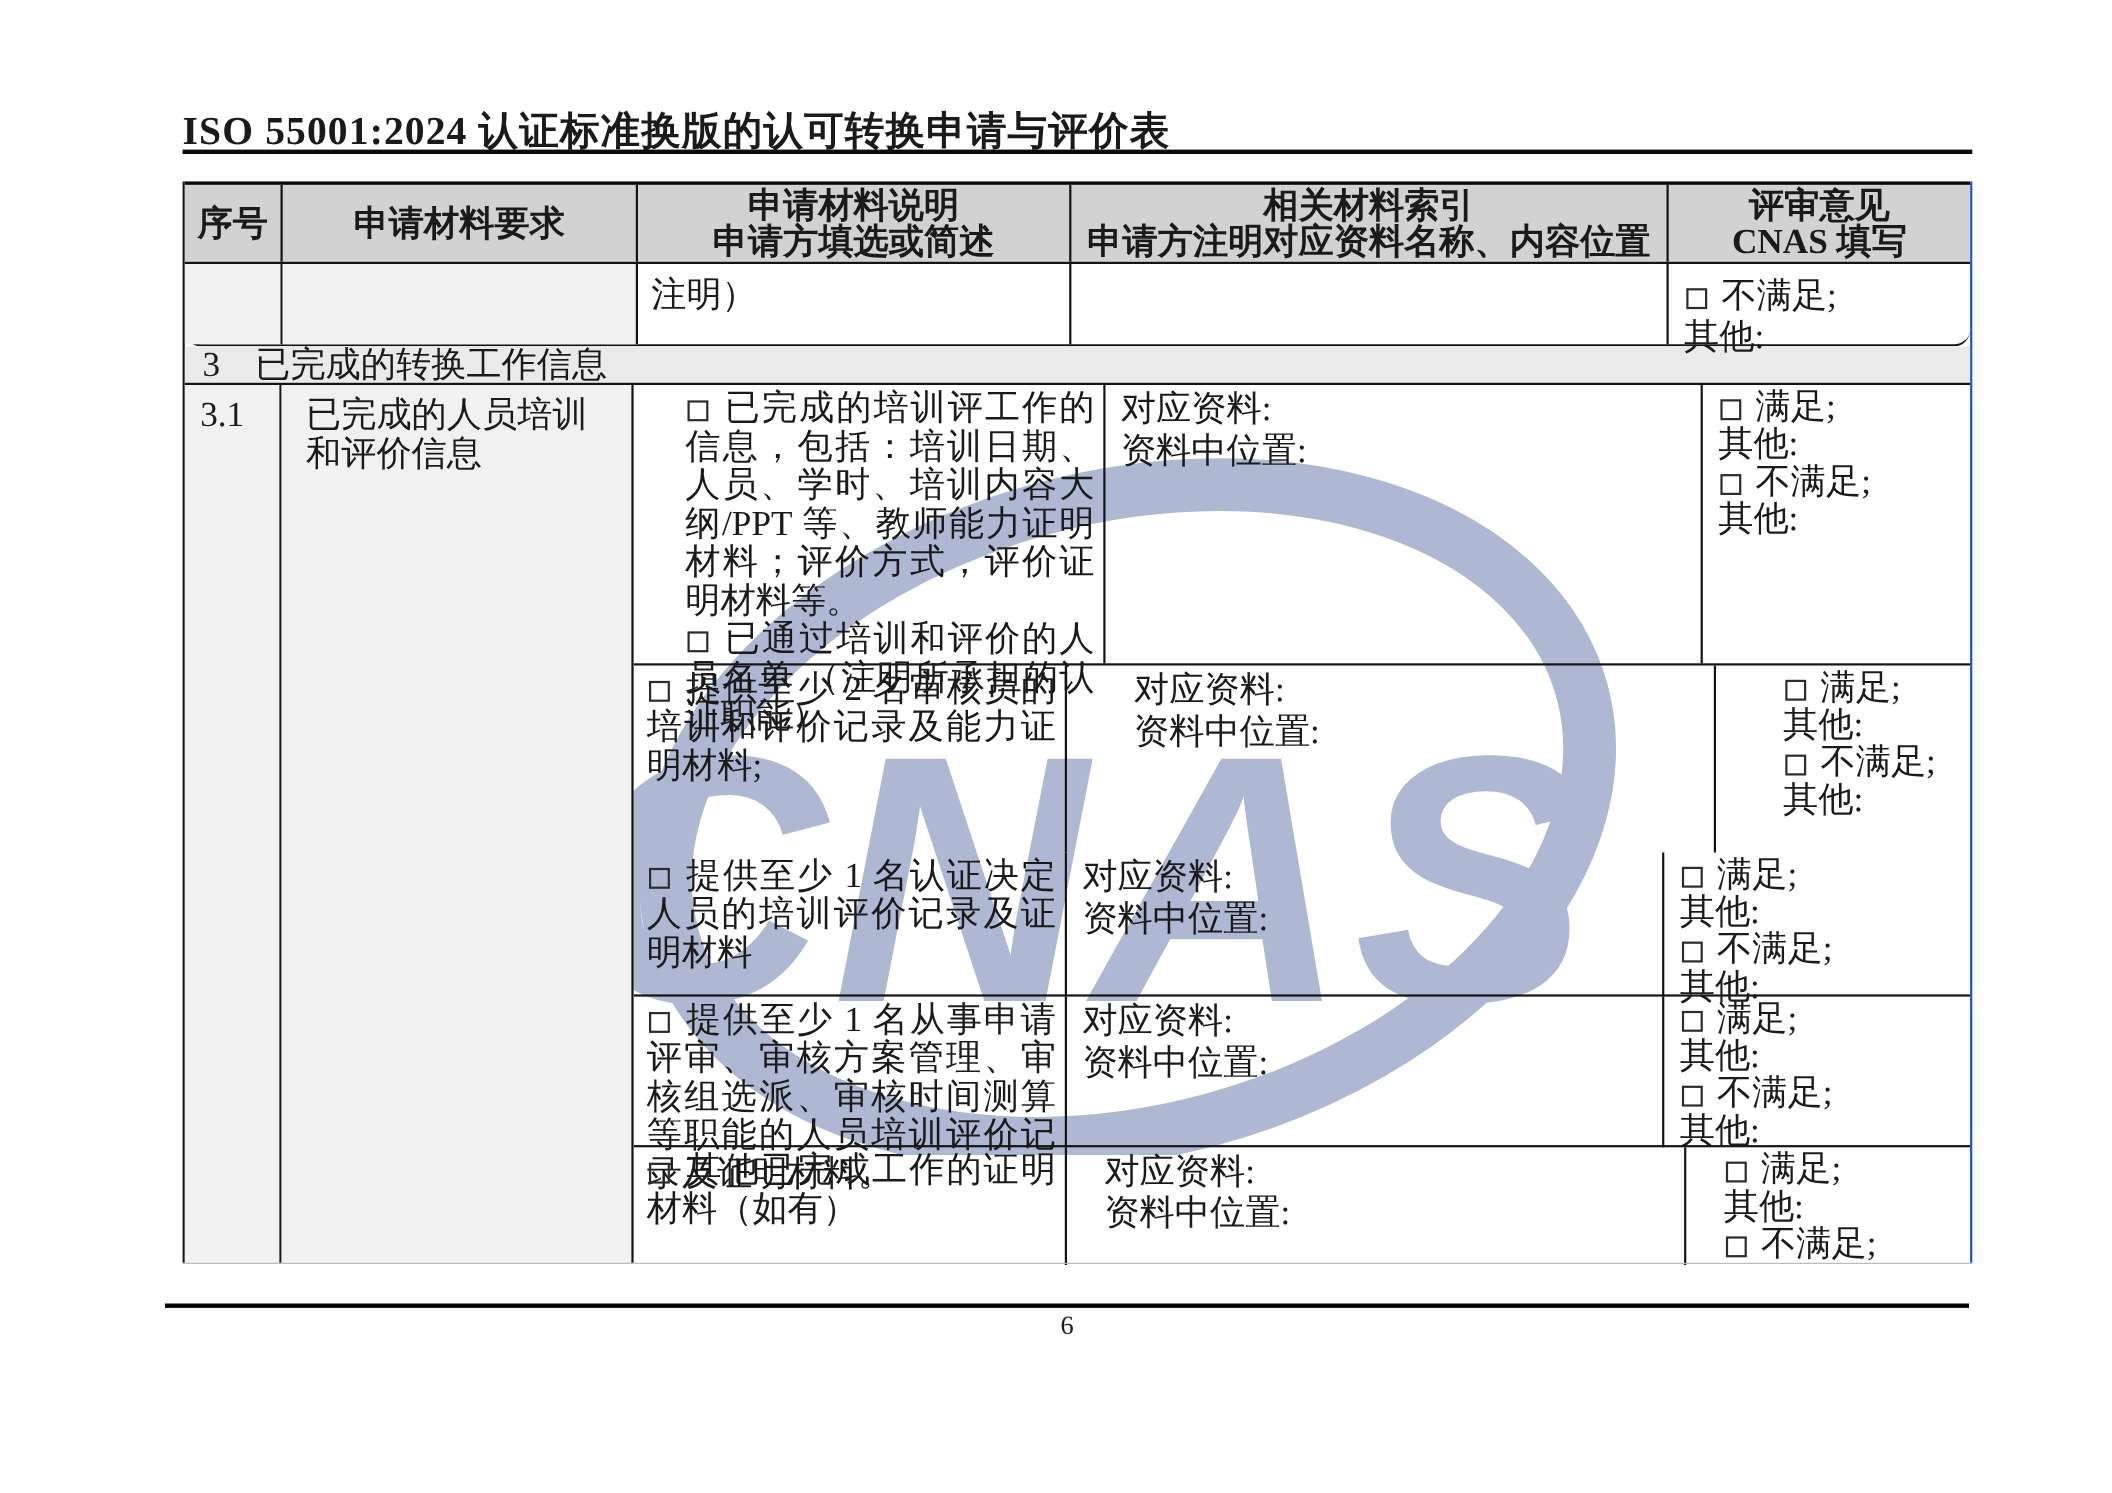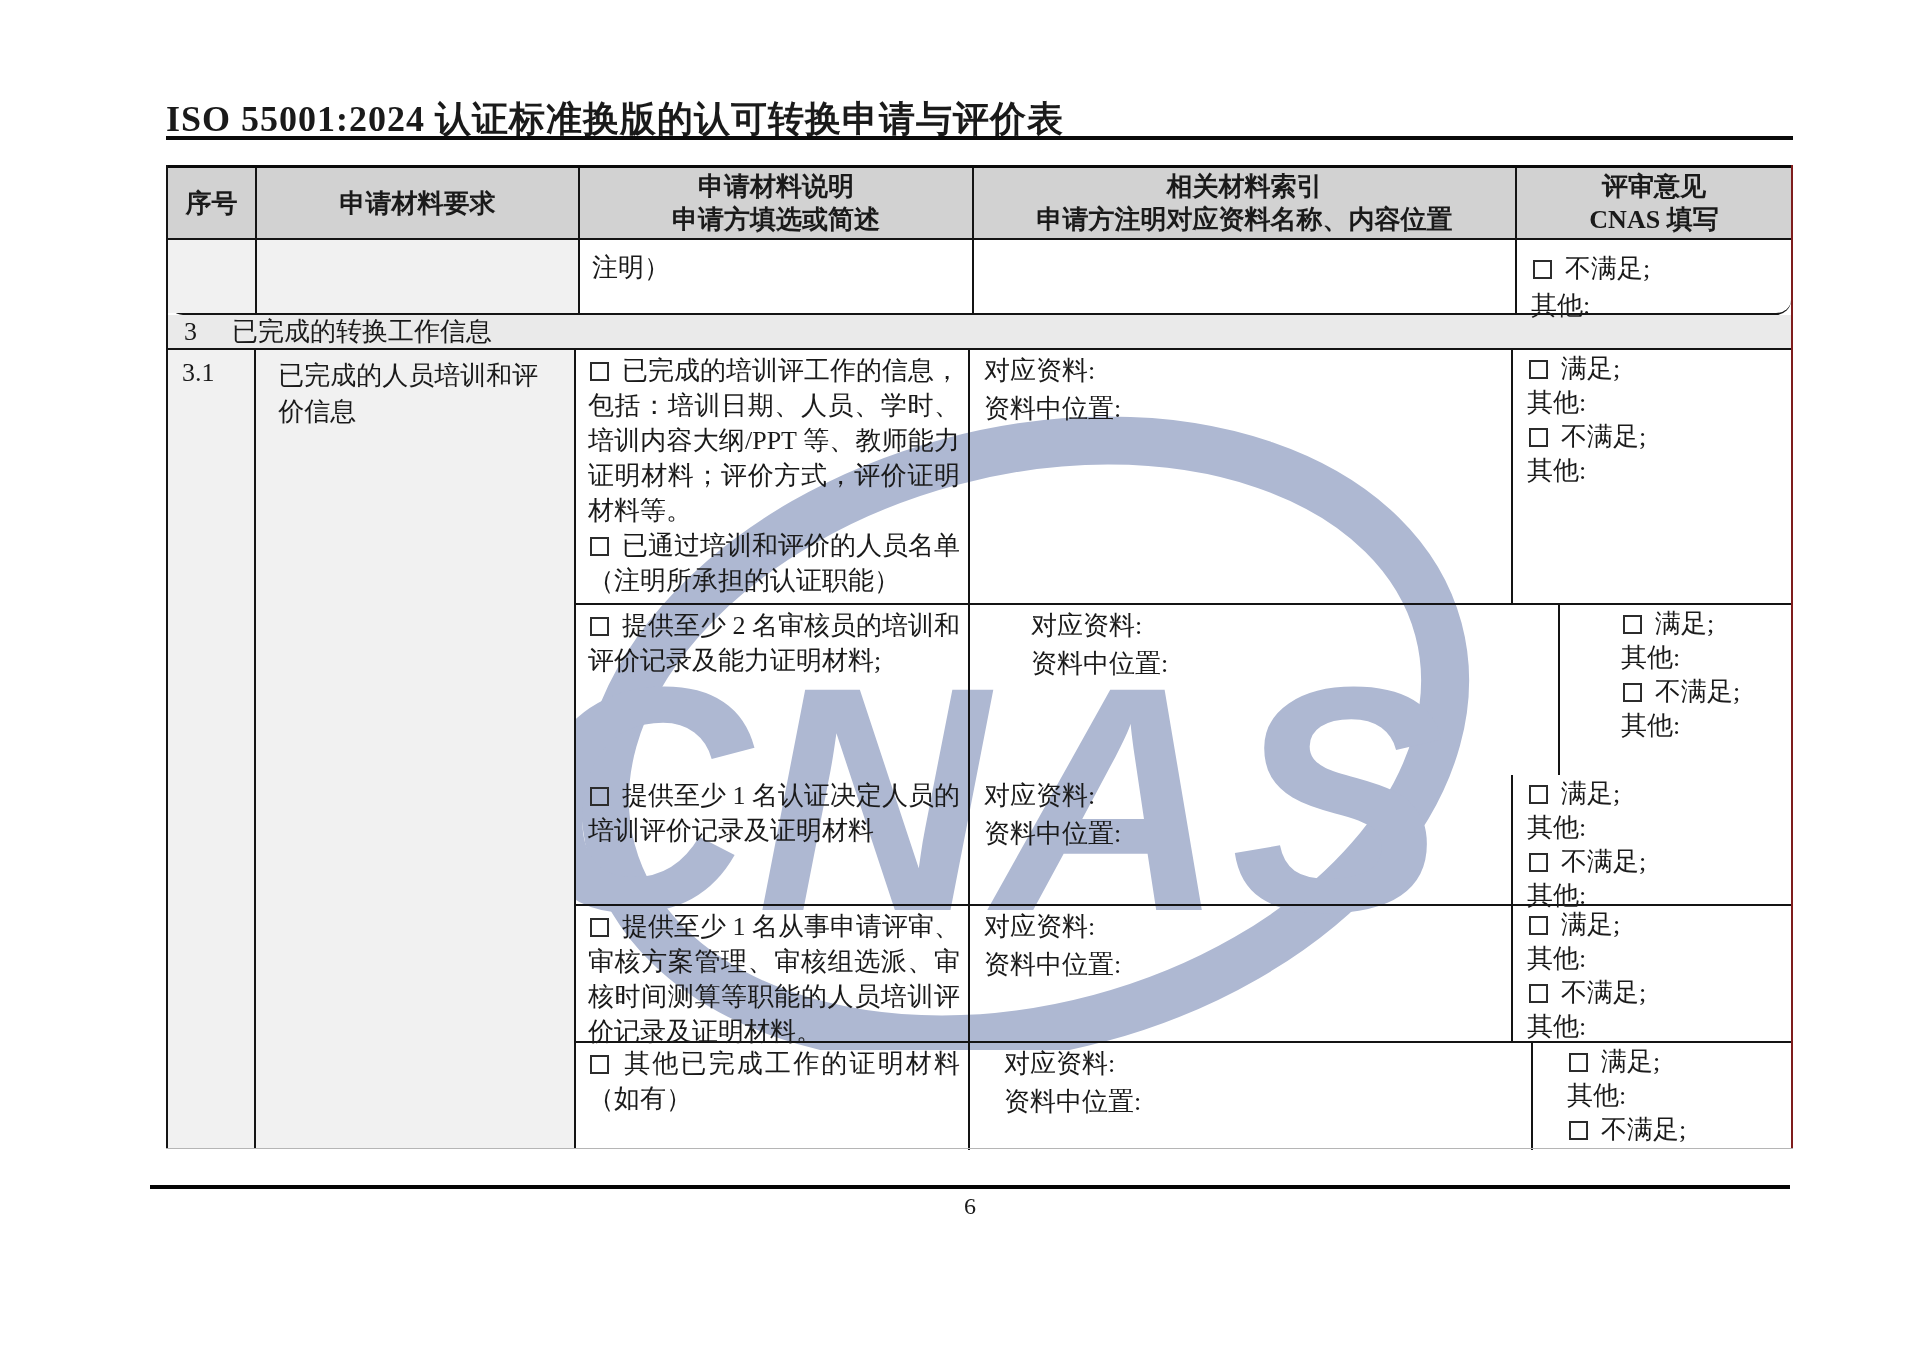--- a/index.html
+++ b/index.html
@@ -12,22 +12,22 @@
     letter-spacing:1px; white-space:nowrap; z-index:3;
   }
   .title-rule{
     position:absolute; left:166px; top:136px; width:1627px; height:4px; background:#0a0a0a; z-index:3;
   }
   
   .watermark{ position:absolute; left:520px; top:390px; width:1060px; height:660px; z-index:1; }
   
   .tbl{
     position:absolute; left:166px; top:165px; width:1627px; height:983px;
-    border-left:2px solid #141414; border-right:2px solid #7f1d1d;
-    box-sizing:border-box; z-index:2; font-size:26px;
+    border-left:2px solid #141414; border-right:2px solid #1d4ed8;
+    box-sizing:border-box; z-index:2; font-size:32px;
   }
   .trow{ display:flex; box-sizing:border-box; }
   .hdr{
     height:75px; background:#d2d2d2; border-top:3px solid #0a0a0a; border-bottom:2px solid #141414;
   }
   .hcell{
     box-sizing:border-box; border-right:2px solid #141414; display:flex; flex-direction:column;
     align-items:center; justify-content:center; font-weight:bold; line-height:33px; text-align:center;
   }
   .hcell:last-child{ border-right:none; }
@@ -114,21 +114,21 @@
 
     <div class="sectionrow">
       <span class="secnum">3</span>
       <span>已完成的转换工作信息</span>
     </div>
 
     <div class="trow mainrow">
       <div class="cell w1 graycell seqcell">3.1</div>
       <div class="cell w2 graycell reqcell">已完成的人员培训和评价信息</div>
       <div class="subcol" id="subrowsBox">
-          <div class="subrow" style="height: 253px; flex-direction: column;">
+          <div class="subrow" style="height: 253px; flex-direction: column; margin-left: 35px;">
             <div class="group" style="min-height: 253px;">
               <div class="gcell gc3">
                 <div class="item"><span class="cb"></span><span>已完成的培训评工作的信息，包括：培训日期、人员、学时、培训内容大纲/PPT 等、教师能力证明材料；评价方式，评价证明材料等。</span></div>
                 <div class="item"><span class="cb"></span><span>已通过培训和评价的人员名单 （注明所承担的认证职能）</span></div>
               </div>
               <div class="gcell gc4">
                 <div class="iline">对应资料:</div>
                 <div class="iline">资料中位置:</div>
               </div>
               <div class="gcell gc5">

